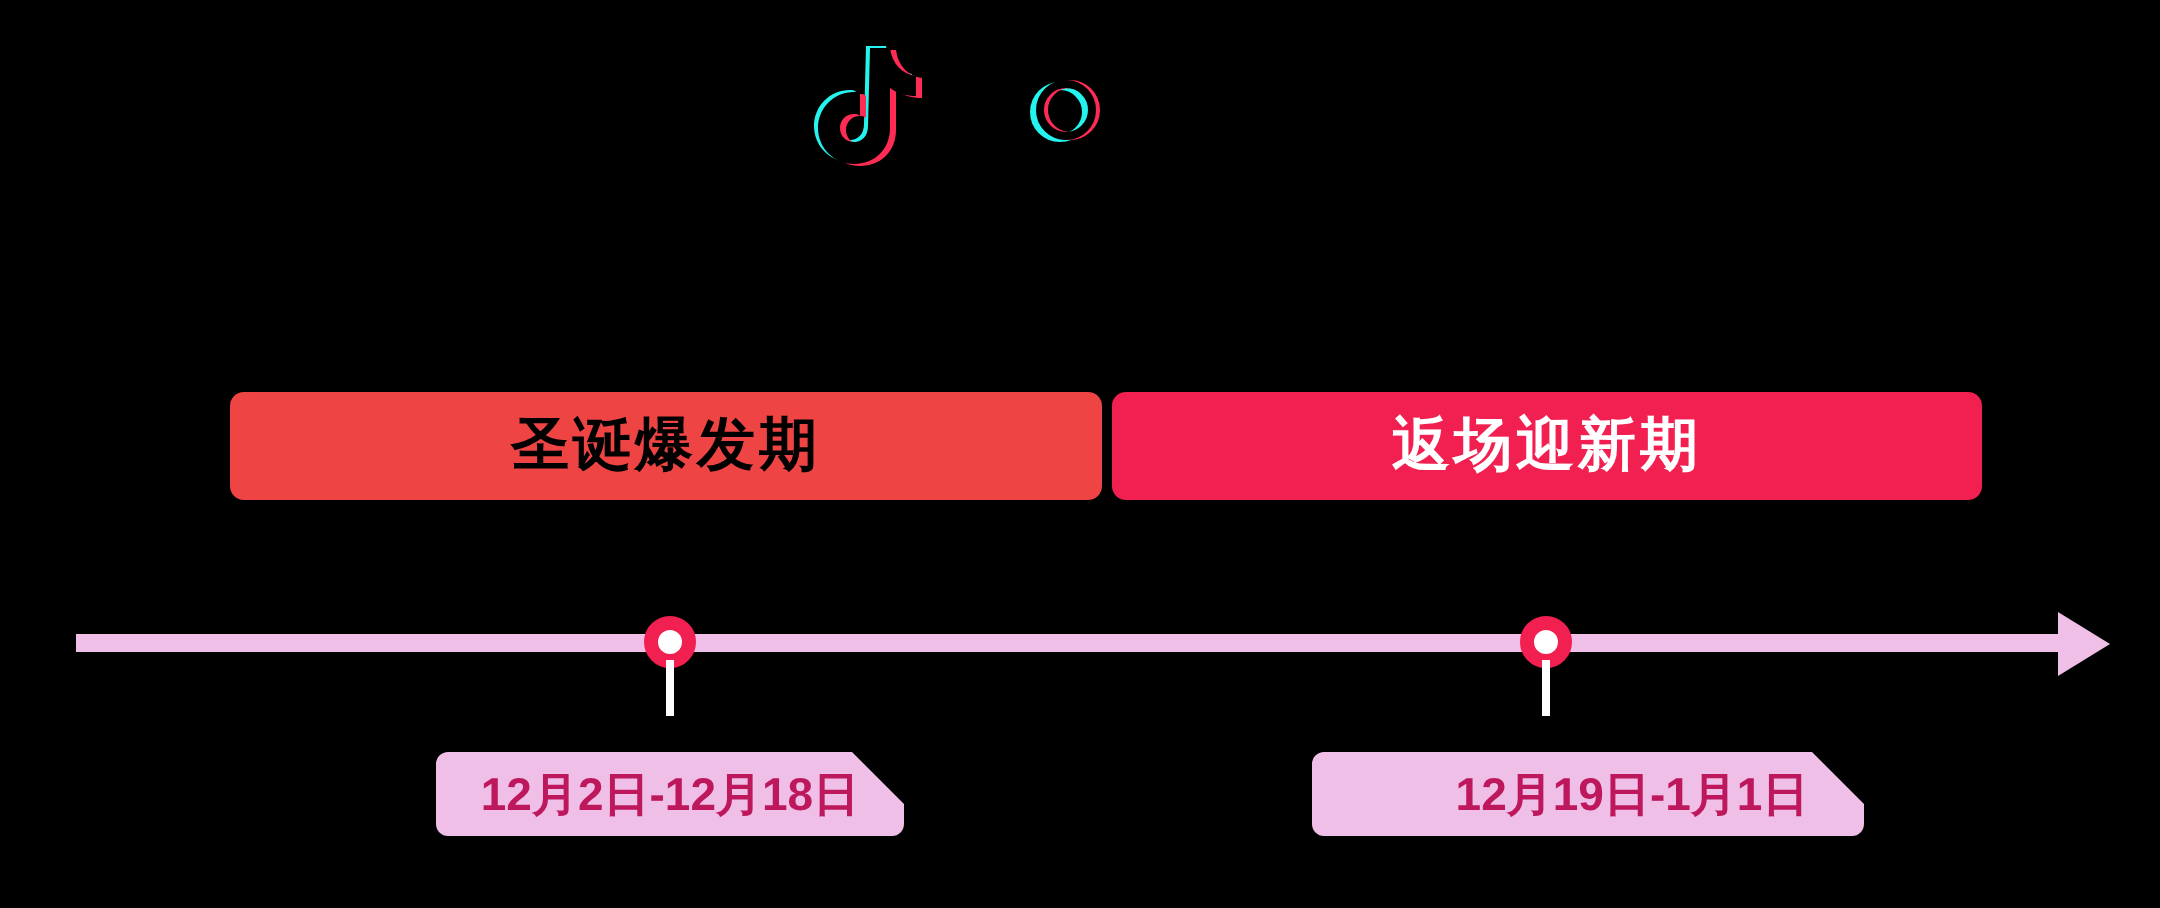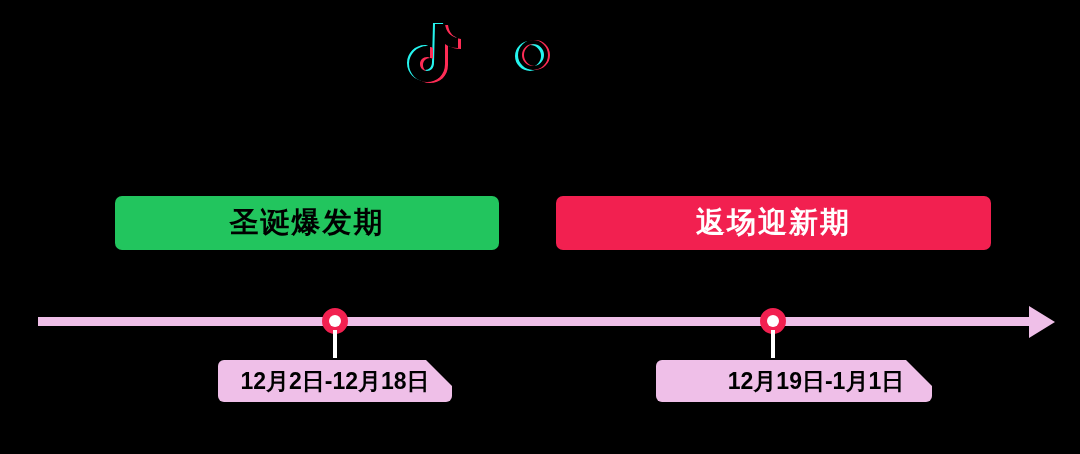--- a/index.html
+++ b/index.html
@@ -63,22 +63,22 @@
     display: flex;
     align-items: center;
     justify-content: center;
     letter-spacing: 2px;
     font-weight: bold;
     font-size: 29px;
     white-space: nowrap;
   }
   .banner-teal {
     left: 115px;
-    width: 384px;
-    background: #22c55e;
+    width: 436px;
+    background: #ef4444;
     color: #000000;
   }
   .banner-red {
     left: 556px;
     width: 435px;
     background: #f22050;
     color: #ffffff;
   }
 
   
@@ -122,24 +122,24 @@
     position: absolute;
     width: 4px;
     background: #ffffff;
     top: 330px;
     height: 28px;
   }
 
   
   .date-label {
     position: absolute;
-    top: 360px;
+    top: 376px;
     height: 42px;
     background: #efbfe8;
-    color: #000000;
+    color: #be185d;
     font-weight: bold;
     font-size: 23px;
     display: flex;
     align-items: center;
     justify-content: center;
     letter-spacing: 0px;
     white-space: nowrap;
     border-radius: 6px;
     -webkit-clip-path: polygon(0 0, calc(100% - 26px) 0, 100% 26px, 100% 100%, 0 100%);
     clip-path: polygon(0 0, calc(100% - 26px) 0, 100% 26px, 100% 100%, 0 100%);

